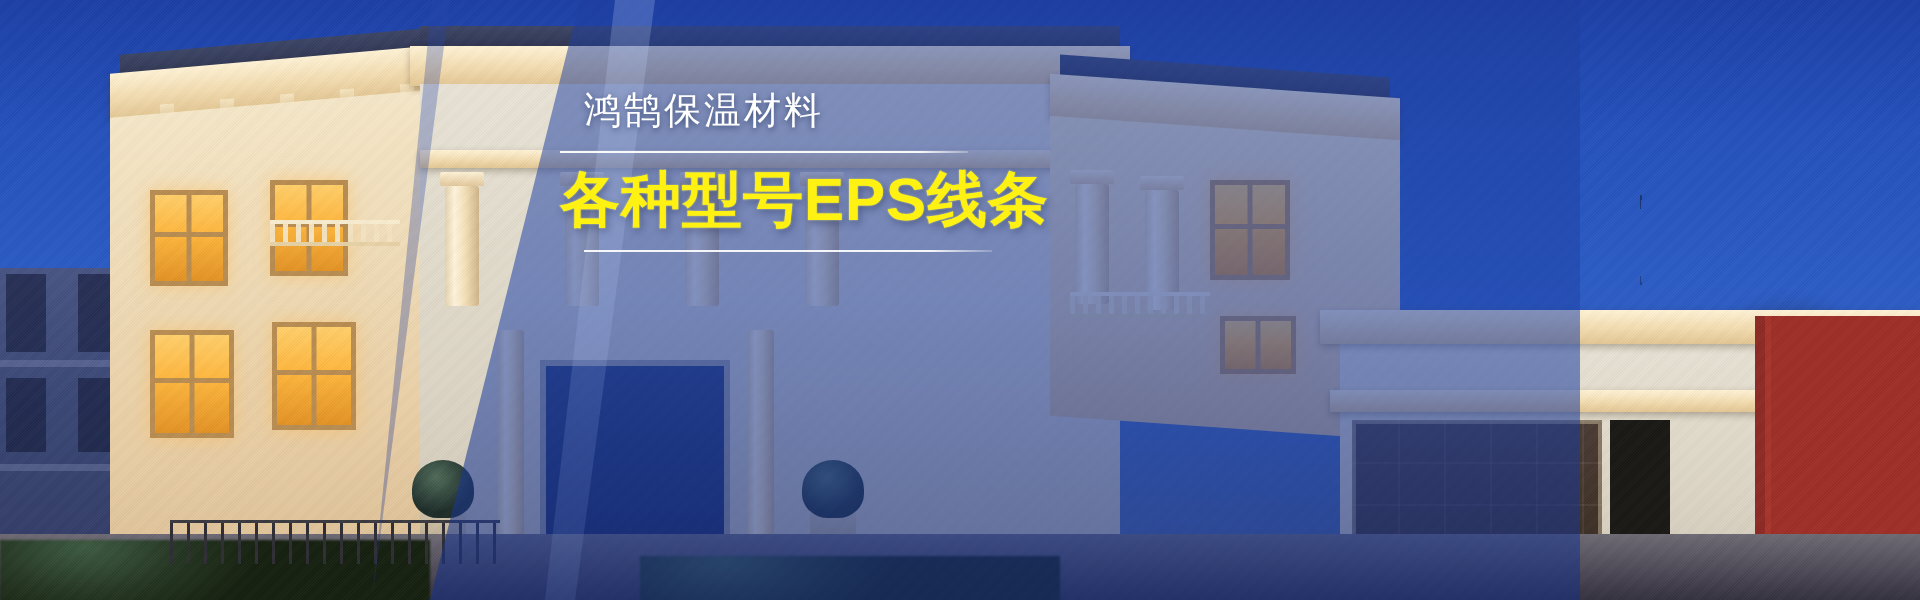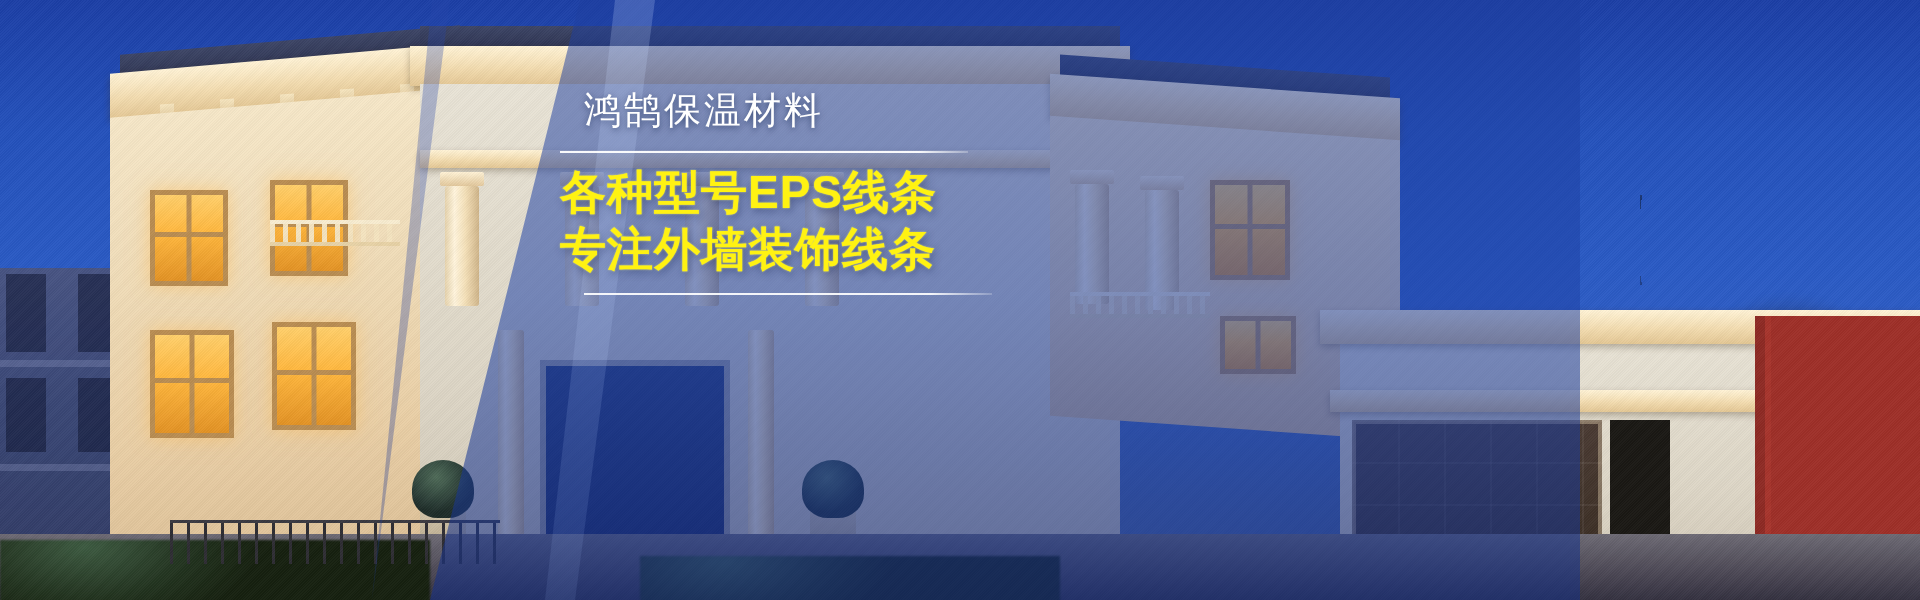--- a/index.html
+++ b/index.html
@@ -198,21 +198,21 @@
     width:408px;
     margin:20px 0 0 24px;
     background:linear-gradient(90deg, rgba(255,255,255,.92) 0%, rgba(255,255,255,.92) 85%, rgba(255,255,255,.2) 100%);
   }
   .headline{
     margin:16px 0 0 0;
   }
   .hl{
     display:block;
     color:#FFF212;
-    font-size:46px;
+    font-size:60px;
     font-weight:bold;
     letter-spacing:1px;
     line-height:1.02;
     text-shadow:
       0 0 2px rgba(255,255,120,.75),
       2px 3px 8px rgba(20,30,80,.45);
   }
   .hl + .hl{margin-top:10px;}
   .tagline{
     color:#ffffff;
@@ -346,20 +346,19 @@
   </div>
 
   <div class="content">
 
     <div class="company">鸿鹄保温材料</div>
 
     <div class="rule"></div>
 
     <div class="headline">
       <span class="hl">各种型号EPS线条</span>
-      <span class="hl">专注外墙装饰线条</span>
     </div>
 
     <div class="rule bottom"></div>
 
   </div>
 
 </div>
 
 </body></html>

